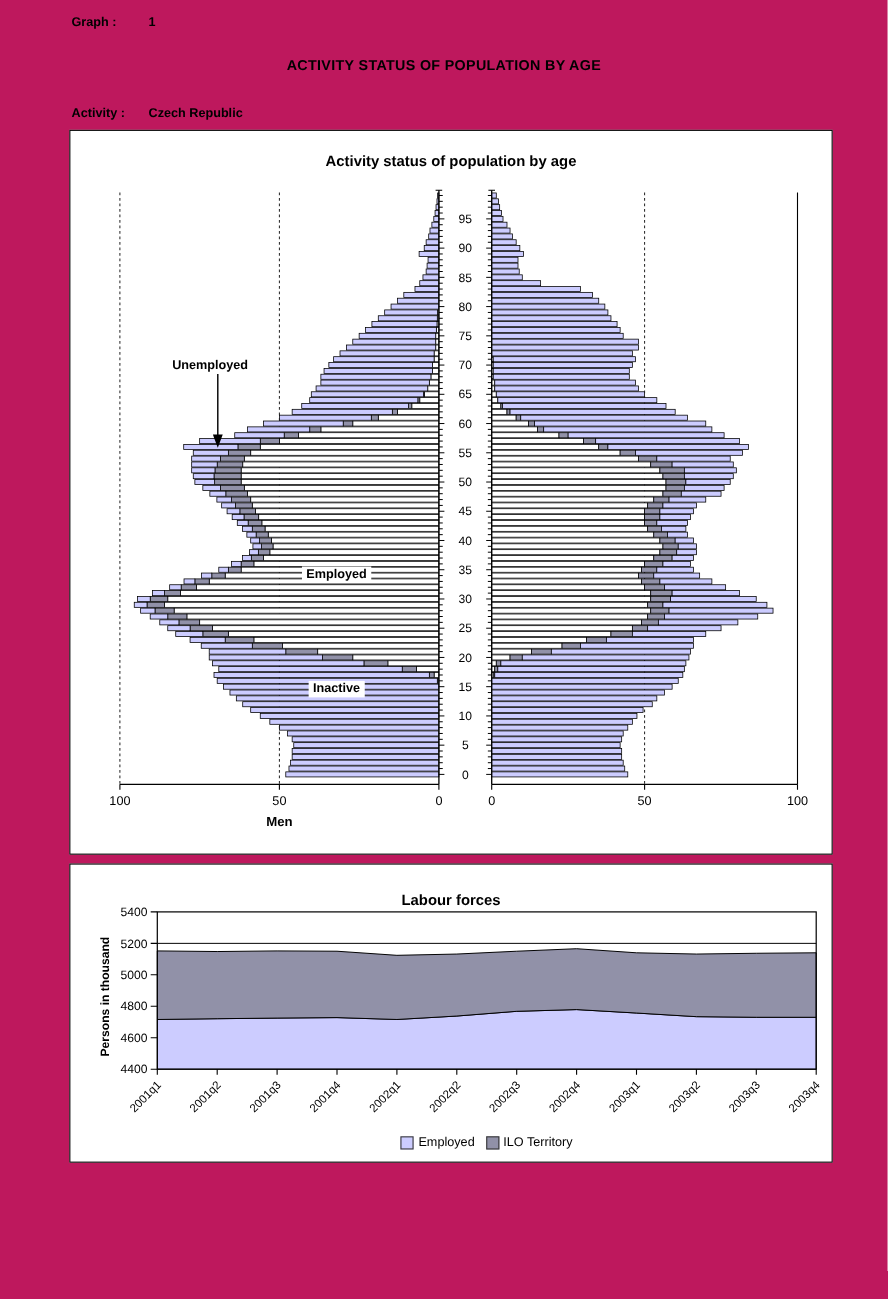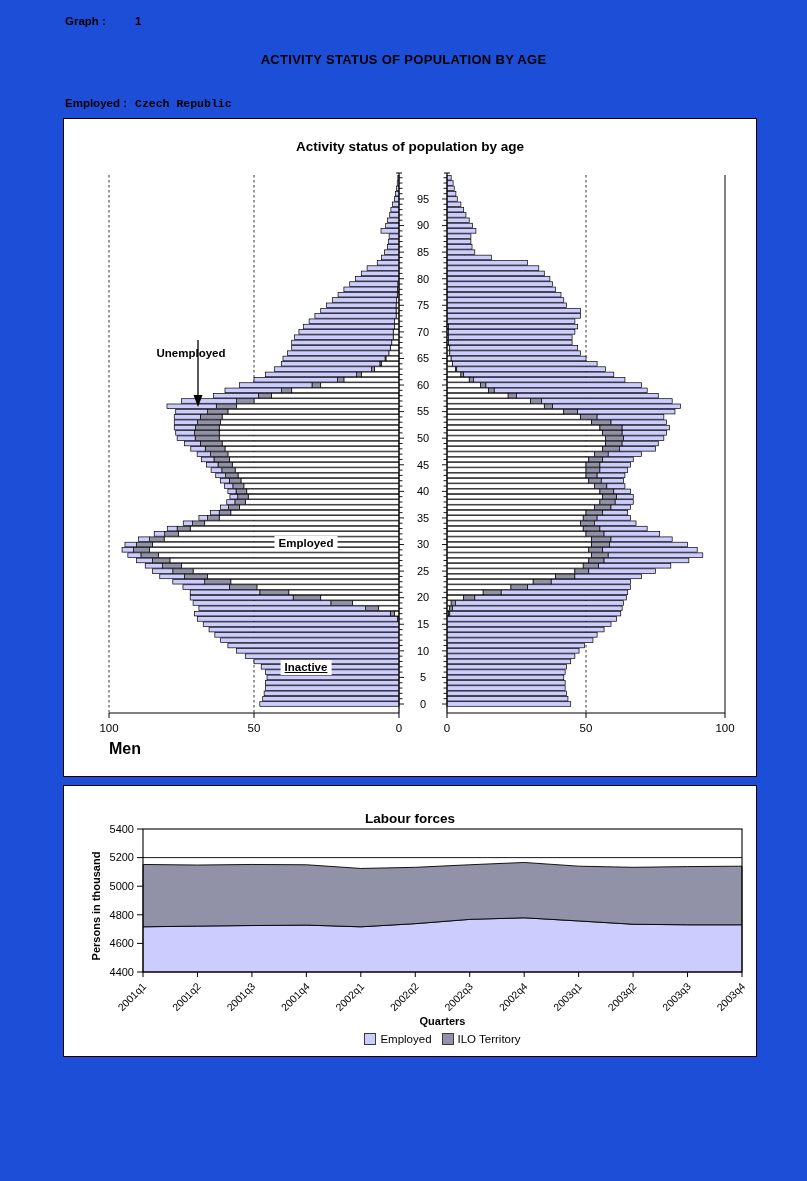--- a/index.html
+++ b/index.html
@@ -1,28 +1,28 @@
 <!DOCTYPE html>
 <html><head>
 <meta charset="utf-8">
 <style>
   html,body{margin:0;padding:0;background:#fff;}
-  #page{position:relative;width:807px;height:1181px;background:#1d4ed8;
+  #page{position:relative;width:807px;height:1181px;background:#be185d;
         font-family:"Liberation Sans", sans-serif;color:#000;overflow:hidden;}
   .hdr{position:absolute;font-weight:bold;font-size:11.5px;white-space:nowrap;}
   .main-title{position:absolute;left:0;top:52px;width:100%;text-align:center;
         font-weight:bold;font-size:13px;letter-spacing:.3px;}
   .frame{position:absolute;left:63px;width:692px;border:1px solid #000;background:#fff;}
   #frame1{top:118px;height:657px;}
   #frame2{top:785px;height:270px;}
   .chart-title{position:absolute;left:0;width:100%;text-align:center;
         font-weight:bold;font-size:13.5px;}
-  .panel-label{position:absolute;font-weight:bold;font-size:16px;}
+  .panel-label{position:absolute;font-weight:bold;font-size:12px;text-align:center;}
   .annot{position:absolute;font-weight:bold;font-size:11.5px;white-space:nowrap;
-        transform:translateX(-50%);margin-top:21px;}
+        transform:translateX(-50%);}
   .annot.boxed{background:#fff;padding:0 4px;line-height:15px;}
   svg{position:absolute;left:0;top:0;}
   .ylab-rot{position:absolute;left:-28px;top:114px;width:120px;text-align:center;
         font-weight:bold;font-size:11px;transform:rotate(-90deg);transform-origin:center;}
   .xlab{position:absolute;left:79px;top:229px;width:599px;text-align:center;
         font-weight:bold;font-size:11px;}
   .legend{position:absolute;left:79px;top:247px;width:599px;display:flex;
         justify-content:center;gap:10px;font-size:11.5px;align-items:center;}
   .legend-item{display:flex;align-items:center;gap:4px;}
   .swatch{display:inline-block;width:10px;height:10px;border:1px solid #3a3a3a;}
@@ -30,22 +30,22 @@
 </head>
 <body>
 
 <div id="page">
 
   <span class="hdr" style="left:65px;top:15px;">Graph :</span>
   <span class="hdr" style="left:135px;top:15px;">1</span>
 
   <div class="main-title">ACTIVITY STATUS OF POPULATION BY AGE</div>
 
-  <span class="hdr" style="left:65px;top:97px;">Employed :</span>
-  <span class="hdr" style="left:135px;top:97px;font-family:Liberation Mono, monospace;">Czech Republic</span>
+  <span class="hdr" style="left:65px;top:97px;">Activity :</span>
+  <span class="hdr" style="left:135px;top:97px;">Czech Republic</span>
 
   <div class="frame" id="frame1">
     <svg id="pyramid-svg" width="690" height="655" viewBox="0 0 690 655">
         <line x1="45" y1="56" x2="45" y2="594" stroke="#000" stroke-width="0.8" stroke-dasharray="2.5,2.5"></line>
         <line x1="190" y1="56" x2="190" y2="594" stroke="#000" stroke-width="0.8" stroke-dasharray="2.5,2.5"></line>
         <line x1="522" y1="56" x2="522" y2="594" stroke="#000" stroke-width="0.8" stroke-dasharray="2.5,2.5"></line>
         <line x1="661" y1="56" x2="661" y2="594" stroke="#000" stroke-width="1"></line>
         <rect x="195.8" y="582.7" width="139.2" height="4.6" fill="#ccccff" stroke="#000" stroke-width="0.7"></rect>
         <rect x="383" y="582.7" width="123.71" height="4.6" fill="#ccccff" stroke="#000" stroke-width="0.7"></rect>
         <rect x="198.70000000000002" y="577.384" width="136.29999999999998" height="4.6" fill="#ccccff" stroke="#000" stroke-width="0.7"></rect>
@@ -700,21 +700,21 @@
         <line x1="661" y1="594" x2="661" y2="599" stroke="#000" stroke-width="1"></line>
         <text x="661" y="613" font-size="11.5" font-family="&quot;Liberation Sans&quot;, sans-serif" text-anchor="middle" fill="#000">100</text>
         <line x1="134" y1="221" x2="134" y2="280" stroke="#000" stroke-width="1.3"></line>
         <polygon points="129.5,276 138.5,276 134,288" fill="#000"></polygon>
       </svg>
 
     <div class="chart-title" style="top:20px;">Activity status of population by age</div>
 
     <div class="annot" style="left:127px;top:207px;">Unemployed</div>
     <div class="annot boxed" style="left:242px;top:396px;">Employed</div>
-    <div class="annot boxed" style="left:242px;top:520px;text-decoration:underline;">Inactive</div>
+    <div class="annot boxed" style="left:242px;top:500px;">Inactive</div>
 
     <div class="panel-label" style="left:45px;width:290px;top:621px;">Men</div>
   </div>
 
   <div class="frame" id="frame2">
     <svg id="area-svg" width="690" height="268" viewBox="0 0 690 268">
         <rect x="79" y="43" width="599" height="143" fill="#fff" stroke="none"></rect>
         <line x1="79" y1="71.6" x2="678" y2="71.6" stroke="#000" stroke-width="0.9"></line>
         <path d="M79,140.812 L 133.45454545454544,140.097 L 187.9090909090909,139.525 L 242.36363636363637,139.096 L 296.8181818181818,140.812 L 351.27272727272725,137.666 L 405.72727272727275,133.376 L 460.1818181818182,131.803 L 514.6363636363636,134.949 L 569.090909090909,138.238 L 623.5454545454545,138.81 L 678,138.81 L678,186 L79,186 Z" fill="#ccccff" stroke="#000" stroke-width="0.9"></path>
         <path d="M79,78.464 L 133.45454545454544,79.036 L 187.9090909090909,78.464 L 242.36363636363637,78.75 L 296.8181818181818,82.468 L 351.27272727272725,81.324 L 405.72727272727275,78.75 L 460.1818181818182,76.462 L 514.6363636363636,80.18 L 569.090909090909,81.324 L 623.5454545454545,80.609 L 678,80.18 L678,138.81 L 623.5454545454545,138.81 L 569.090909090909,138.238 L 514.6363636363636,134.949 L 460.1818181818182,131.803 L 405.72727272727275,133.376 L 351.27272727272725,137.666 L 296.8181818181818,140.812 L 242.36363636363637,139.096 L 187.9090909090909,139.525 L 133.45454545454544,140.097 L 79,140.812 Z" fill="#9191a8" stroke="#000" stroke-width="0.9"></path>
@@ -753,21 +753,20 @@
         <text x="573.090909090909" y="201" font-size="10.5" font-family="&quot;Liberation Sans&quot;, sans-serif" text-anchor="end" fill="#000" transform="rotate(-45 573.090909090909 201)">2003q2</text>
         <line x1="623.5454545454545" y1="186" x2="623.5454545454545" y2="191" stroke="#000" stroke-width="1"></line>
         <text x="627.5454545454545" y="201" font-size="10.5" font-family="&quot;Liberation Sans&quot;, sans-serif" text-anchor="end" fill="#000" transform="rotate(-45 627.5454545454545 201)">2003q3</text>
         <line x1="678" y1="186" x2="678" y2="191" stroke="#000" stroke-width="1"></line>
         <text x="682" y="201" font-size="10.5" font-family="&quot;Liberation Sans&quot;, sans-serif" text-anchor="end" fill="#000" transform="rotate(-45 682 201)">2003q4</text>
       </svg>
 
     <div class="chart-title" style="top:12px;margin-top:13px;">Labour forces</div>
 
     <div class="ylab-rot">Persons in thousand</div>
-    <div class="xlab">Quarters</div>
 
     <div class="legend">
       <span class="legend-item">
         <span class="swatch" id="sw-emp" style="background: rgb(204, 204, 255);"></span>
         <span>Employed</span>
       </span>
       <span class="legend-item">
         <span class="swatch" id="sw-une" style="background: rgb(145, 145, 168);"></span>
         <span>ILO Territory</span>
       </span>

